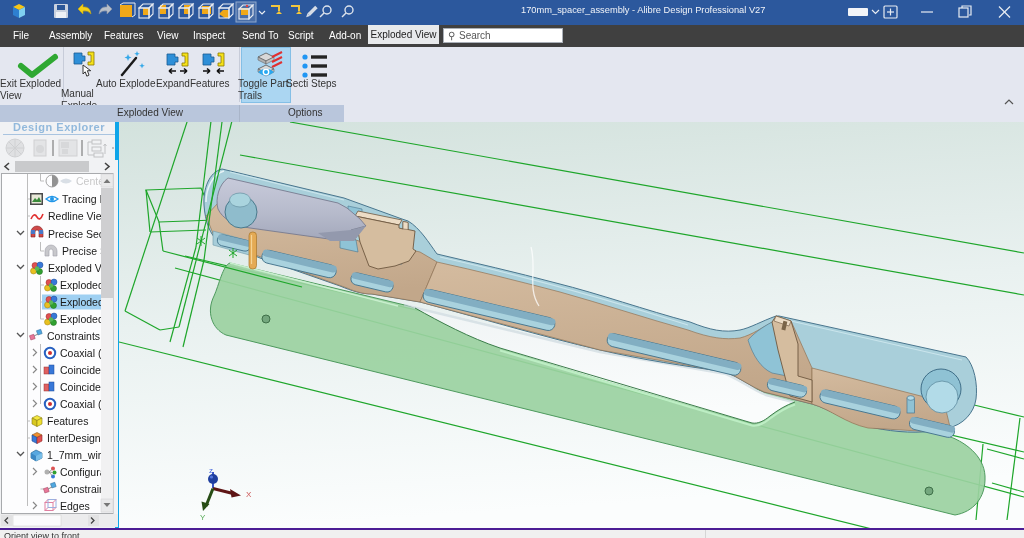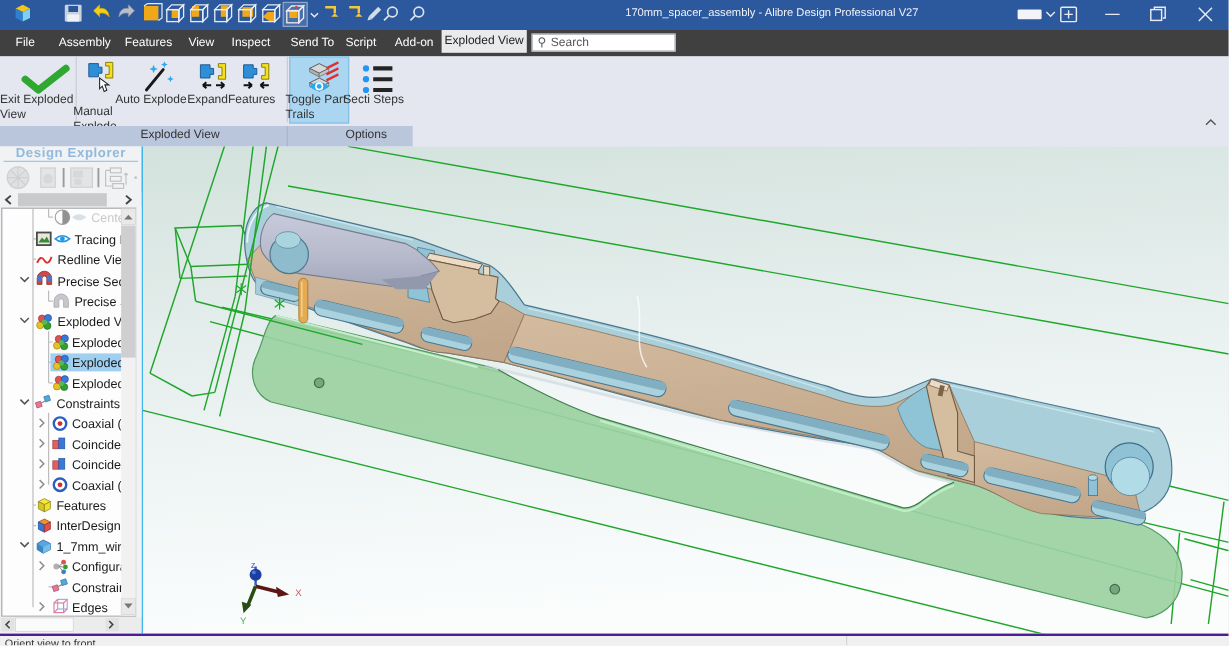--- a/index.html
+++ b/index.html
@@ -6,21 +6,21 @@
 #app{position:relative;width:1024px;height:538px;font-family:"Liberation Sans",sans-serif;overflow:hidden;background:#e4e7f0;}
 #titlebar{position:absolute;left:0;top:0;width:1024px;height:25px;background:#2c589d;text-decoration:underline;}
 #menubar{position:absolute;left:0;top:25px;width:1024px;height:22px;background:#404040;}
 .menu{position:absolute;top:0;height:22px;line-height:22px;color:#fff;font-size:10px;}
 #ribbon{position:absolute;left:0;top:47px;width:1024px;height:58px;background:#e4e7f0;}
 .rsep{position:absolute;top:0px;height:55px;width:1px;background:#c7ccd9;}
 .rlabel{position:absolute;font-size:10px;color:#333;line-height:12px;}
 #caption{position:absolute;left:0;top:105px;width:344px;height:17px;background:#b9c6dc;}
 .cap{position:absolute;top:2px;font-size:10px;color:#333;}
 #ribbonright{position:absolute;left:344px;top:105px;width:680px;height:17px;background:#e4e7f0;}
-#panel{position:absolute;left:0;top:122px;width:119px;height:406px;background:#f1f2f4;border-right:1px solid #0ea5e9;box-sizing:border-box;}
+#panel{position:absolute;left:0;top:122px;width:119px;height:406px;background:#f1f2f4;border-right:4px solid #0ea5e9;box-sizing:border-box;}
 #viewport{position:absolute;left:119px;top:122px;width:905px;height:406px;}
 #statusbar{position:absolute;left:0;top:528px;width:1024px;height:10px;background:#f0f0f0;border-top:2px solid #4c1d95;box-sizing:border-box;font-size:9px;color:#333;}
 </style>
 </head>
 <body>
 <div id="app">
   <div id="titlebar">
     <svg width="1024" height="25" style="position:absolute;left:0;top:0;">
 
       <g transform="translate(10,3)">

